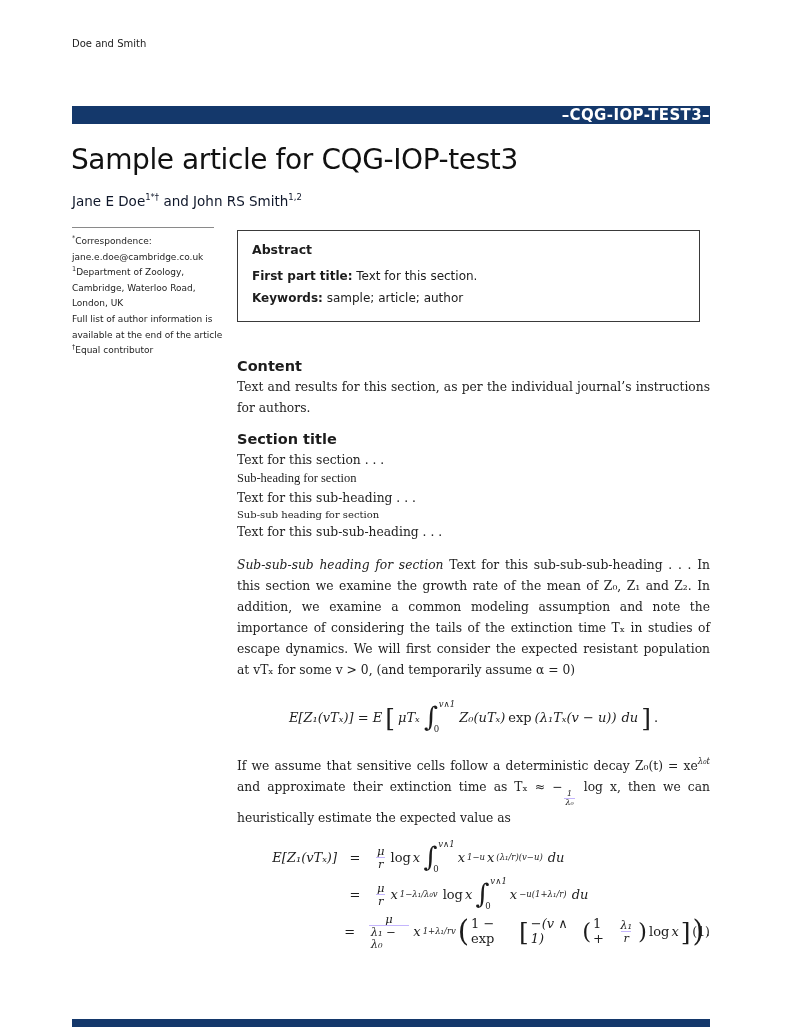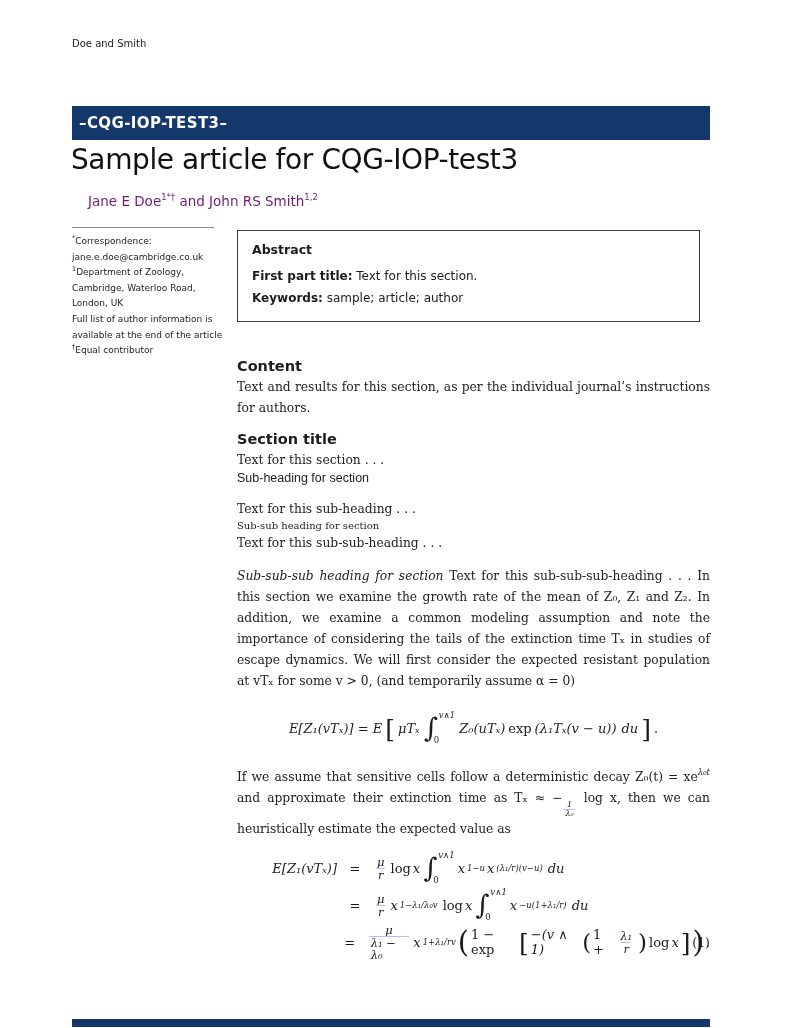--- a/index.html
+++ b/index.html
@@ -1,43 +1,43 @@
 <!DOCTYPE html>
 <html><head>
 <meta charset="utf-8">
 <style>
   html,body{margin:0;padding:0;background:#e8e8e8;}
   .page{position:relative;width:794px;height:1028px;background:#ffffff;margin:0 auto;overflow:hidden;
         font-family:"DejaVu Sans",sans-serif;color:#1c1c1c;}
   
   .running-head{position:absolute;left:72px;top:38px;font-size:10px;color:#222;}
   
-  .banner{position:absolute;left:72px;top:106px;width:638px;height:34px;display:flex;align-items:center;}
+  .banner{position:absolute;left:72px;top:106px;width:638px;height:18px;display:flex;align-items:center;justify-content:flex-end;}
   .banner-label{color:#ffffff;font-weight:bold;font-size:15px;letter-spacing:0.4px;padding-left:7px;}
   
   .title{position:absolute;left:71px;top:143px;font-size:28px;letter-spacing:-0.4px;color:#111;}
-  .authors{position:absolute;left:88px;top:192px;font-size:13.5px;color:#701a75;}
+  .authors{position:absolute;left:72px;top:192px;font-size:13.5px;color:#0f172a;}
   .authors sup{font-size:8.5px;}
   
   .sidebar{position:absolute;left:72px;top:227px;width:160px;}
   .sidebar-rule{border-top:1px solid #8a8a8a;width:142px;margin-bottom:4px;}
   .side-line{font-size:9px;line-height:12.6px;white-space:nowrap;color:#1c1c1c;}
   .side-line sup{font-size:6.5px;}
   
   .abstract{position:absolute;left:237px;top:230px;width:463px;box-sizing:border-box;
             border:1.3px solid #3a3a3a;padding:11px 14px 12px 14px;}
   .ab-heading{font-weight:bold;font-size:12.5px;margin-bottom:9px;}
   .ab-row{font-size:12px;line-height:21.5px;}
   .ab-label{font-weight:bold;}
   
   .main{position:absolute;left:237px;top:358px;width:473px;}
   .h-big{font-family:"DejaVu Sans",sans-serif;font-weight:bold;font-size:14.5px;margin:0 0 3px 0;}
   .serif{font-family:"DejaVu Serif","Liberation Serif",serif;font-size:12.3px;line-height:21px;
          text-align:justify;color:#222;margin:0;} .mt22{margin-top:12px;}
-  .h-sub{font-family:Liberation Sans, sans-serif;font-weight:normal;font-size:12.5px;margin:0 0 14px 0;}
+  .h-sub{font-family:Liberation Serif, serif;font-weight:normal;font-size:12.5px;margin:0 0 2px 0;}
   .h-subsub{font-family:"DejaVu Serif",serif;font-size:10px;margin:0 0 2px 0;}
   .runin{font-style:italic;}
   
   .mi{font-family:"DejaVu Serif",serif;font-style:italic;}
   .mu{font-family:"DejaVu Serif",serif;font-style:normal;}
   sup.msup{font-size:8.5px;font-family:"DejaVu Serif",serif;font-style:italic;vertical-align:6px;}
   .frac{display:inline-flex;flex-direction:column;align-items:center;vertical-align:middle;
         font-family:"DejaVu Serif",serif;font-style:italic;line-height:1.05;margin:0 2px;}
   .frac .num{font-size:11.5px;padding:0 2px;}
   .frac .den{font-size:11.5px;border-top:1px solid #c4b5fd;padding:0 2px;}

